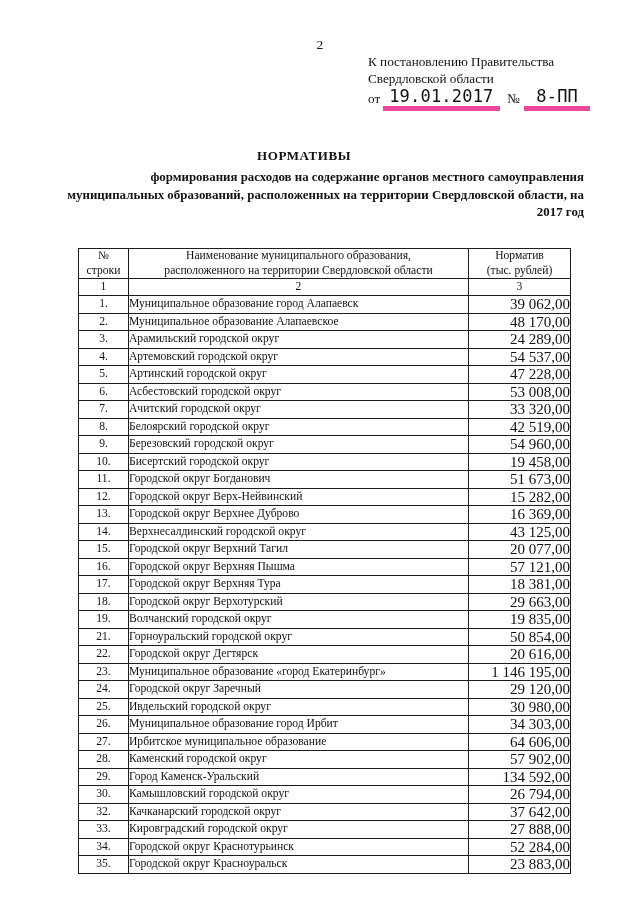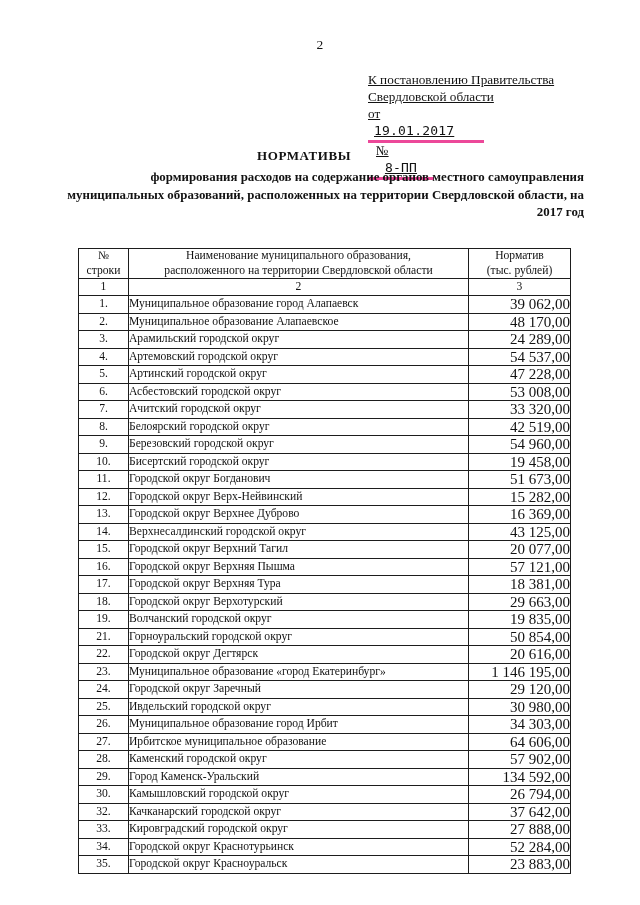--- a/index.html
+++ b/index.html
@@ -31,45 +31,43 @@
     left: 0;
     width: 640px;
     text-align: center;
     font-size: 13.5px;
     letter-spacing: 0.2px;
   }
 
   
   .approval-block {
     position: absolute;
-    top: 72px;
+    top: 54px;
     left: 368px;
     width: 250px;
     font-size: 13.2px;
     line-height: 16.5px;
-    text-decoration: underline;
   }
   .approval-line {
     white-space: nowrap;
   }
   .decree-line {
     margin-top: 1px;
     display: flex;
-    align-items: flex-start;
+    align-items: center;
     white-space: nowrap;
     font-size: 13.2px;
-    flex-direction: column;
   }
   .decree-label {
     padding-right: 3px;
   }
   .decree-value {
     font-family: "DejaVu Sans Mono", "Liberation Mono", monospace;
-    font-size: 13px;
-    border-bottom: 3px solid #ec4899;
+    font-size: 17px;
+    border-bottom: 5px solid #ec4899;
     padding: 0 6px 1px 6px;
     letter-spacing: 0.2px;
     display: inline-block;
   }
   .decree-value.date { min-width: 104px; text-align: left; }
   .decree-value.num  { min-width: 54px;  text-align: center; }
   .decree-no {
     padding: 0 4px 0 8px;
   }
 

